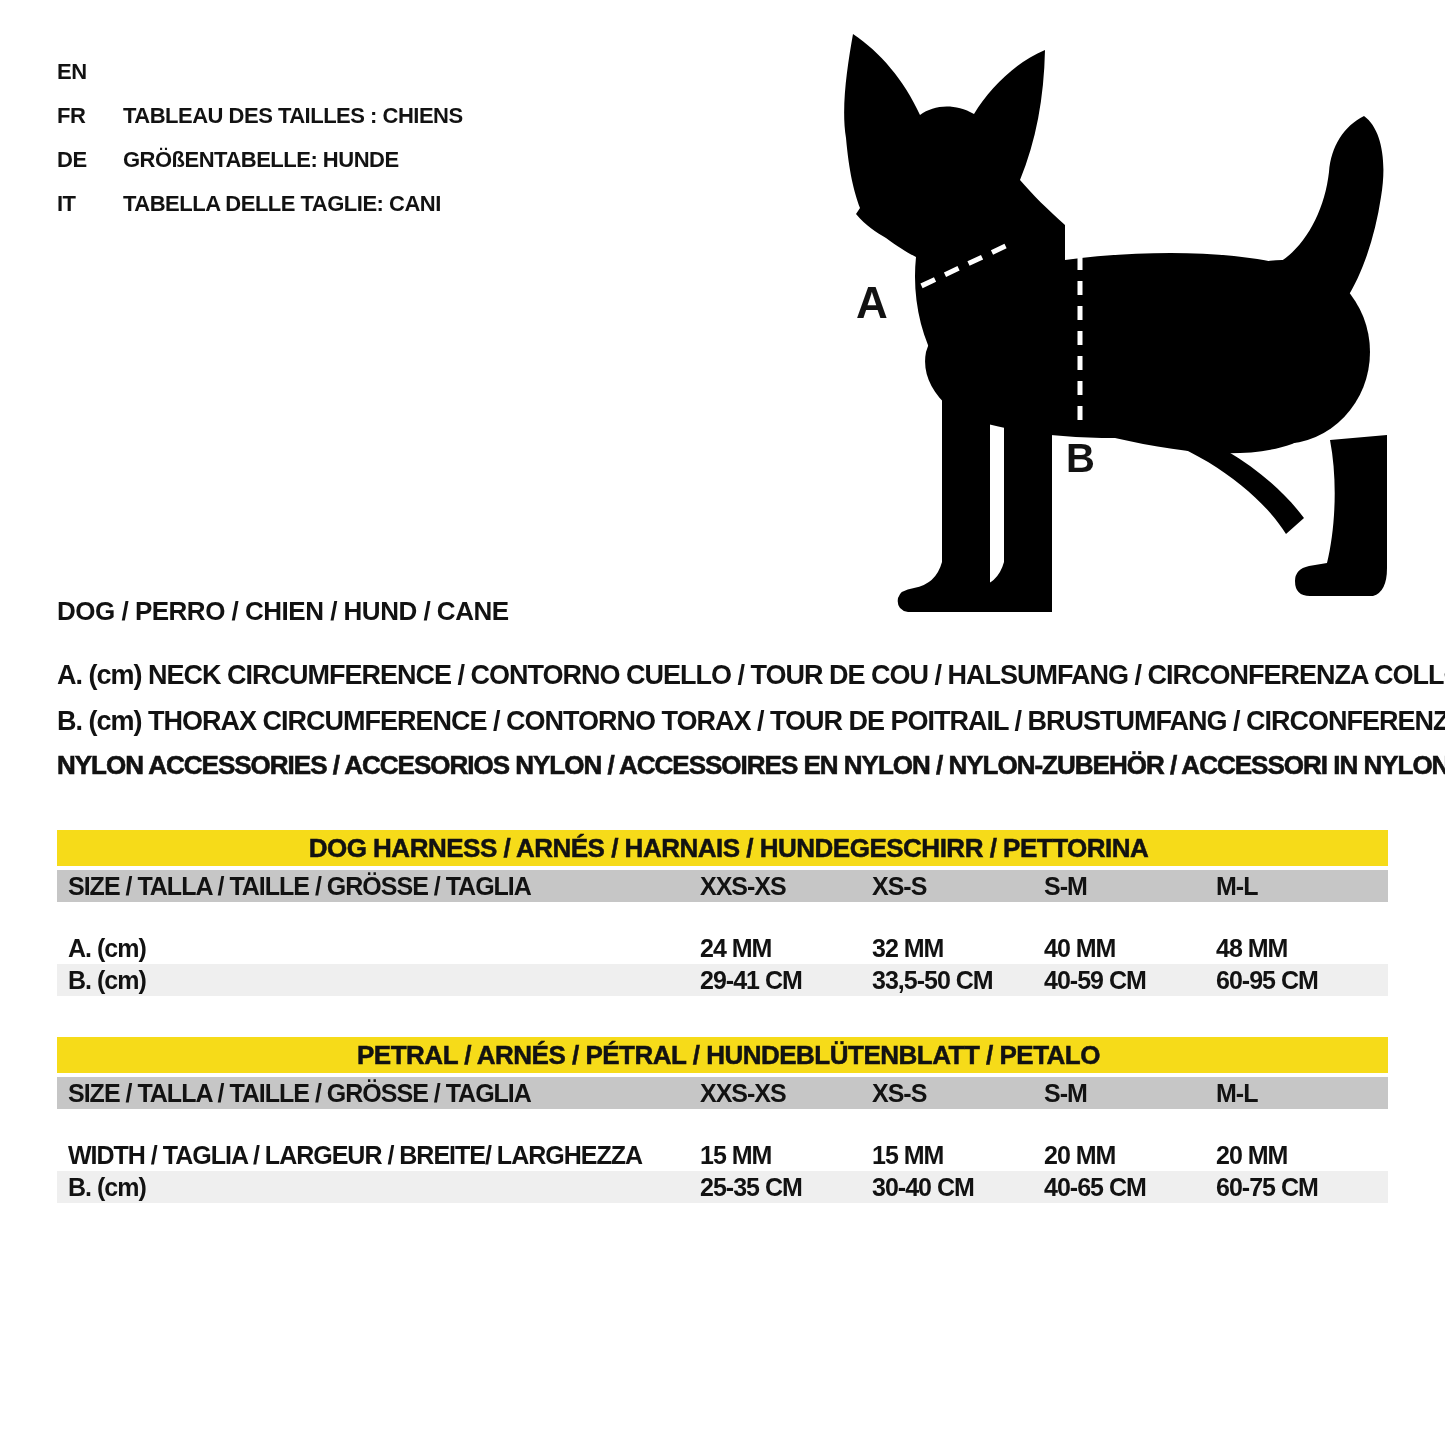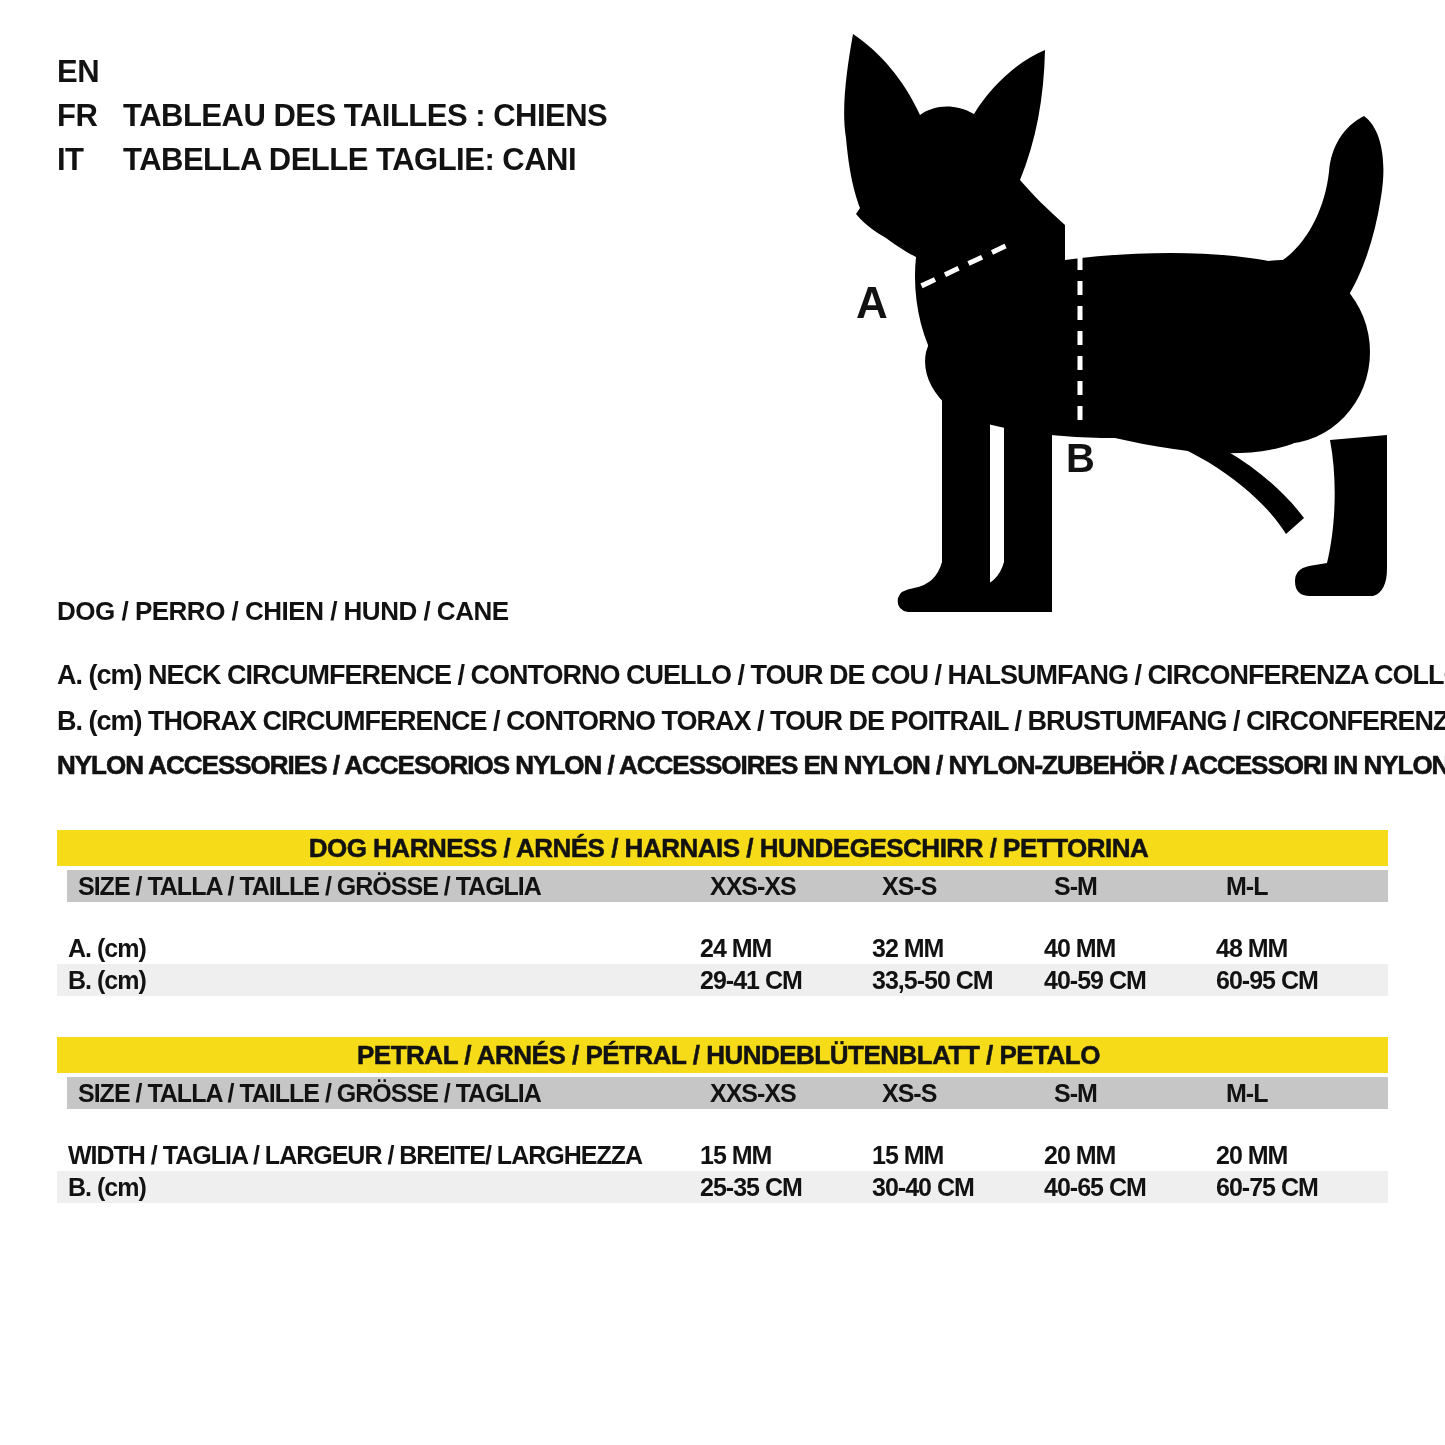--- a/index.html
+++ b/index.html
@@ -1,39 +1,39 @@
 <!DOCTYPE html>
 <html><head>
 <meta charset="utf-8">
 <style>
   html,body{margin:0;padding:0;background:#fff;}
   .page{position:relative;width:1445px;height:1445px;background:#ffffff;
         font-family:"Liberation Sans",sans-serif;color:#121212;overflow:hidden;}
   .abs{position:absolute;}
   
   .lang{left:57px;top:50px;}
-  .lang-row{display:flex;height:44px;align-items:center;font-size:31px;font-weight:bold;
+  .lang-row{display:flex;height:44px;align-items:center;font-size:22px;font-weight:bold;
             letter-spacing:-0.5px;white-space:nowrap;}
   .lang-code{width:66px;flex:0 0 66px;}
   
   .caption{left:57px;top:596px;font-size:26px;font-weight:bold;letter-spacing:-0.5px;white-space:nowrap;}
   .legend{left:57px;font-size:27px;font-weight:bold;letter-spacing:-1px;white-space:nowrap;}
   .legend.a{top:660px;}
   .legend.b{top:706px;}
   .legend.nylon{top:750px;font-size:26px;-webkit-text-stroke:0.6px #121212;}
   
   .tbl{left:57px;width:1331px;}
   .tbl.t1{top:830px;}
   .tbl.t2{top:1037px;}
   .tbl-title{height:36px;line-height:36px;background:#F6DB19;text-align:center;font-size:26px;
              font-weight:bold;letter-spacing:-0.5px;-webkit-text-stroke:0.5px #121212;white-space:nowrap;padding-left:12px;}
   .tbl-gap{height:4px;background:#ffffff;}
   .row{display:flex;height:32px;line-height:32px;font-size:25px;font-weight:bold;
        letter-spacing:-1px;white-space:nowrap;}
-  .row.size{background:#C6C6C6;margin-left:10px;}
+  .row.size{background:#C6C6C6;}
   .row.plain{background:#ffffff;margin-top:30px;}
   .row.alt{background:#EFEFEF;}
   .c-label{flex:0 0 643px;width:643px;padding-left:11px;box-sizing:border-box;overflow:hidden;}
   .c-data{flex:0 0 172px;width:172px;}
   
   .dog{left:830px;top:20px;}
   .dog path,.dog ellipse{fill:#000;}
   .dog .measure{fill:none;stroke:#fff;stroke-width:5;}
   .dog text{font-family:"Liberation Sans",sans-serif;font-weight:bold;fill:#121212;}
 </style>
@@ -42,20 +42,24 @@
 
 <div class="page">
 
   <div class="abs lang">
     <div class="lang-row">
       <span class="lang-code">EN</span>
     </div>
     <div class="lang-row">
       <span class="lang-code">FR</span>
       <span>TABLEAU DES TAILLES : CHIENS</span>
+    </div>
+    <div class="lang-row">
+      <span class="lang-code">DE</span>
+      <span>GRÖßENTABELLE: HUNDE</span>
     </div>
     <div class="lang-row">
       <span class="lang-code">IT</span>
       <span>TABELLA DELLE TAGLIE: CANI</span>
     </div>
   </div>
 
   <svg class="abs dog" width="580" height="600" viewBox="0 0 580 600">
     <path d="M 23 14
       C 17 48 11 88 16 118 C 19 152 24 172 30 188 L 26 194

